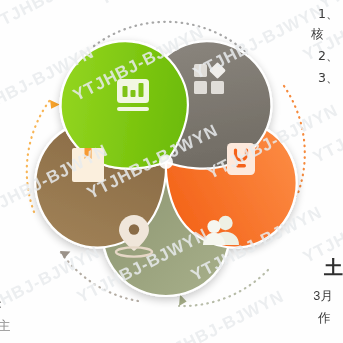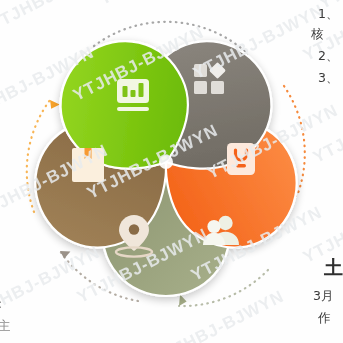--- a/index.html
+++ b/index.html
@@ -30,21 +30,21 @@
   #flower svg{display:block;}
 
   
   .side-text{position:absolute;z-index:8;color:#3a3a3a;font-size:12.5px;
     font-family:"DejaVu Sans","Liberation Sans",sans-serif;white-space:nowrap;}
   #list-1{left:318px;top:6px;}
   #list-1b{left:311px;top:26px;}
   #list-2{left:318px;top:48px;}
   #list-3{left:318px;top:70px;}
   #bottom-title{left:324px;top:255px;font-size:19px;font-weight:700;color:#2e2e2e;}
-  #bottom-1{left:313px;top:288px;}
+  #bottom-1{left:313px;top:288px;font-family:Liberation Mono, monospace;}
   #bottom-2{left:318px;top:310px;}
   #left-1{left:-2px;top:296px;color:#7c7c7c;}
   #left-2{left:-2px;top:318px;color:#8a8a8a;}
 </style>
 </head>
 <body>
 
 <div id="stage">
 
   <div id="flower">

